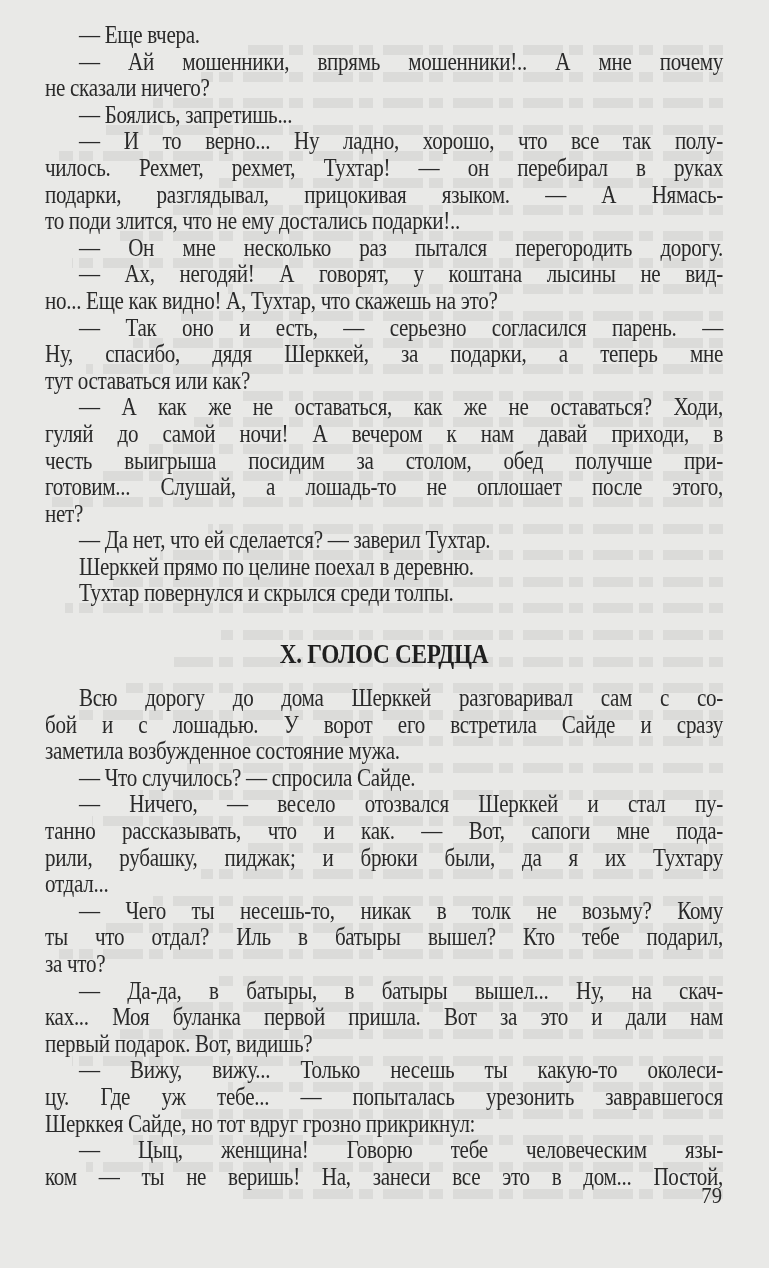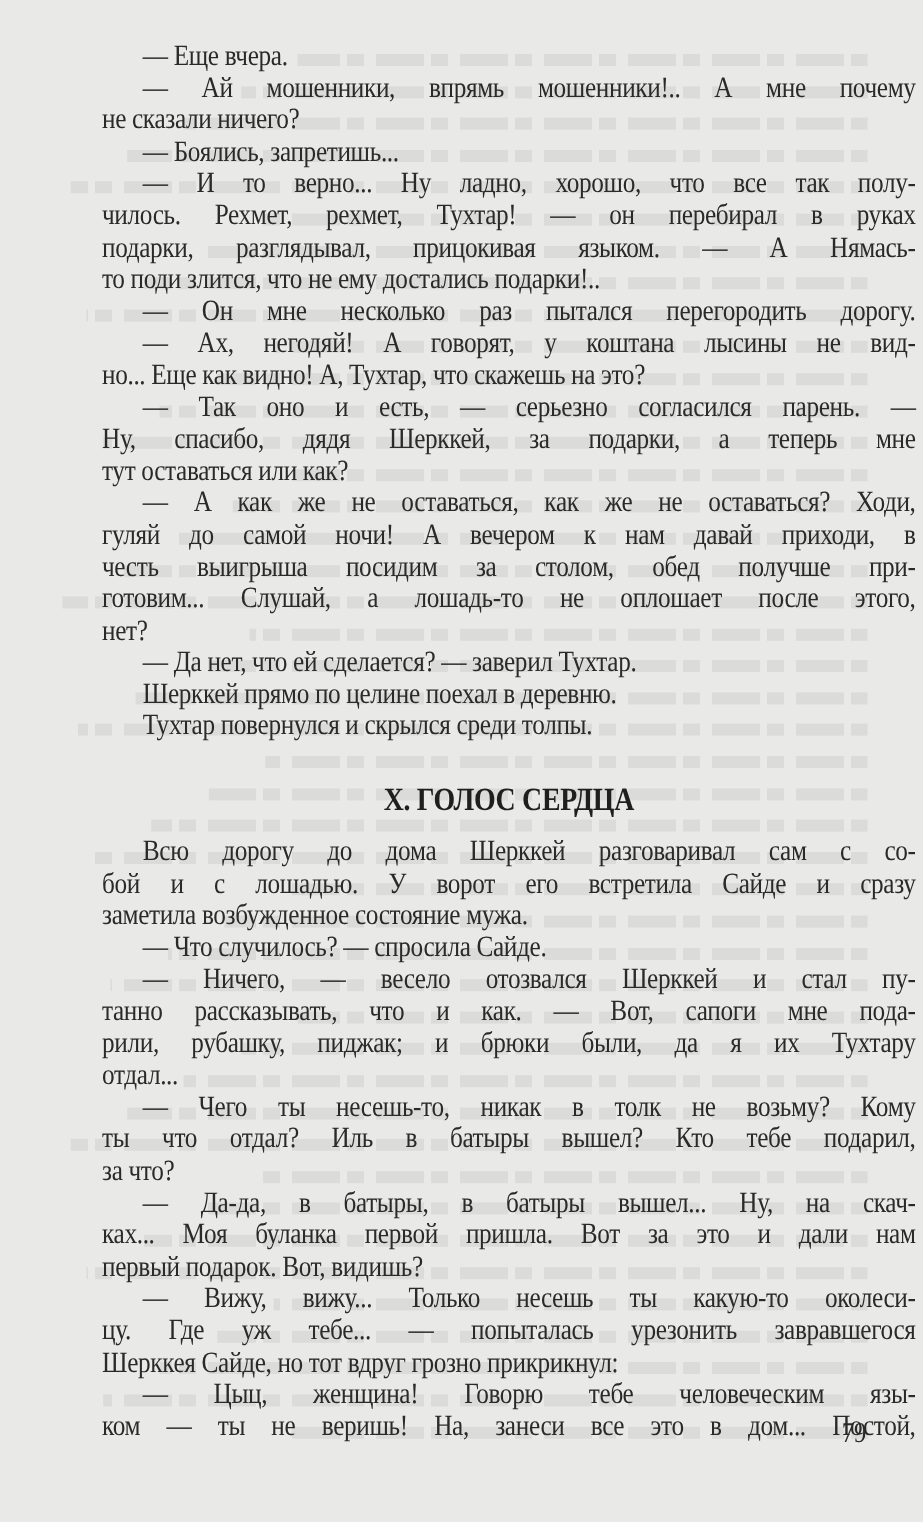--- a/index.html
+++ b/index.html
@@ -11,23 +11,22 @@
     height: 1268px;
     background: #e9e9e7;
     overflow: hidden;
     position: relative;
     font-family: "Liberation Serif", "DejaVu Serif", serif;
     color: #2a2a2a;
   }
   .page {
     position: absolute;
     left: 45px;
-    top: 34px;
+    top: 22px;
     width: 678px;
-    margin-left: 40px;
   }
   .line {
     height: 26.6px;
     line-height: 26.6px;
     font-size: 24.5px;
     white-space: nowrap;
     letter-spacing: -0.35px;
     transform: scaleX(0.86);
     transform-origin: left center;
   }

